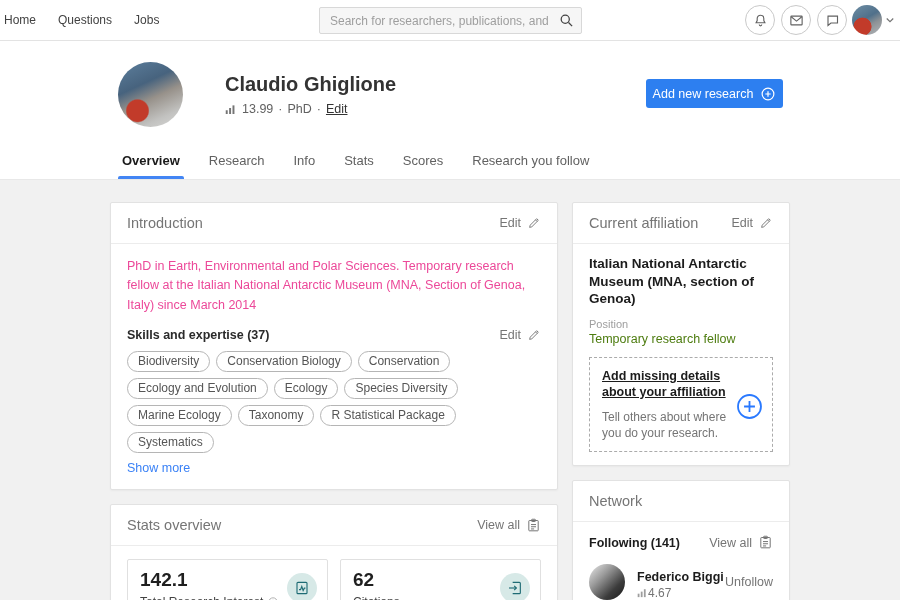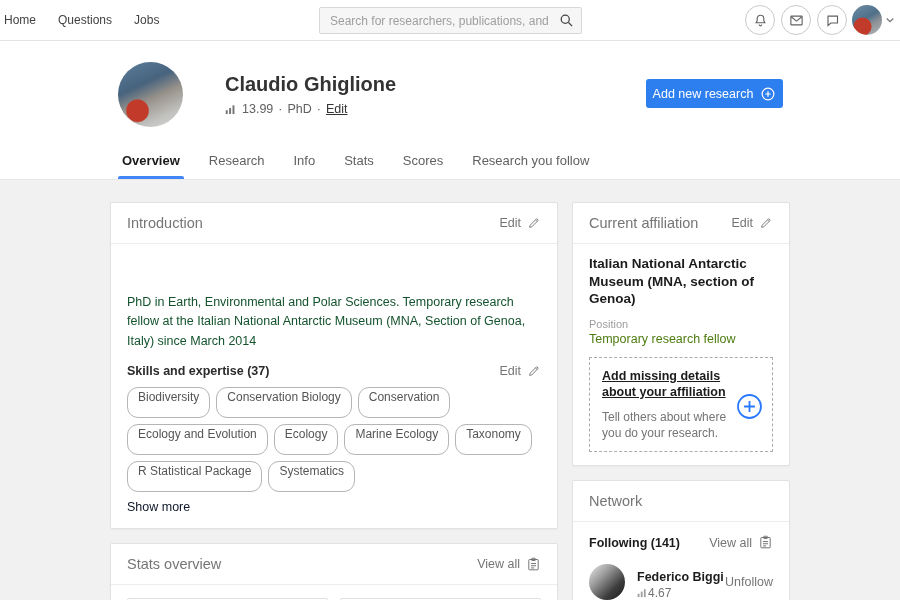--- a/index.html
+++ b/index.html
@@ -36,26 +36,26 @@
   .content { position:absolute; top:181px; left:0; right:0; bottom:0; }
   .col-left  { position:absolute; left:110px; top:21px; width:448px; }
   .col-right { position:absolute; left:572px; top:21px; width:218px; }
   .card { background:#fff; border:1px solid #e2e2e2; border-radius:2px; box-shadow:0 1px 2px rgba(0,0,0,0.04); }
   .card-header { height:41px; padding:0 16px; display:flex; align-items:center; justify-content:space-between; border-bottom:1px solid #ececec; }
   .card-title { font-size:14.5px; color:#757575; }
   .edit-btn, .viewall-btn { display:flex; align-items:center; gap:6px; font-size:12.5px; color:#757575; cursor:pointer; background:none; border:0; font-family:"Liberation Sans", sans-serif; }
 
   
   .intro-body { padding:13px 16px 13px; }
-  .intro-text { font-size:12.5px; color:#14532d; line-height:1.55;margin-top:36px; }
+  .intro-text { font-size:12.5px; color:#ec4899; line-height:1.55; }
   .skills-row { margin-top:13px; display:flex; align-items:center; justify-content:space-between; }
   .skills-title { font-size:12.5px; font-weight:bold; color:#2b2b2b; }
   .chips { margin-top:9px; display:flex; flex-wrap:wrap; gap:6px 6px; }
-  .chip { border:1px solid #b5b5b5; border-radius:11px; padding:2px 10px 13px; font-size:12px; color:#555; background:#fff; cursor:pointer; white-space:nowrap; }
-  .show-more { margin-top:8px; font-size:12.5px; color:#0f172a; cursor:pointer; display:inline-block; }
+  .chip { border:1px solid #b5b5b5; border-radius:11px; padding:2px 10px 3px; font-size:12px; color:#555; background:#fff; cursor:pointer; white-space:nowrap; }
+  .show-more { margin-top:8px; font-size:12.5px; color:#3b82f6; cursor:pointer; display:inline-block; }
 
   
   .stats-card { margin-top:14px; }
   .stats-grid { padding:13px 16px 15px; display:grid; grid-template-columns:1fr 1fr; gap:8px 12px; }
   .stat-tile { position:relative; border:1px solid #e0e0e0; border-radius:2px; height:67px; padding:9px 12px; cursor:pointer; background:#fff; }
   .stat-value { font-size:19px; font-weight:bold; color:#1f1f1f; }
   .stat-label { margin-top:4px; font-size:12px; color:#424242; display:flex; align-items:center; gap:4px; }
   .stat-bubble { position:absolute; right:10px; top:13px; width:30px; height:30px; border-radius:50%; background:#d7e9e7; display:flex; align-items:center; justify-content:center; color:#1e6b74; }
 
   
@@ -204,20 +204,21 @@
                   <use href="#i-pencil"></use>
                 </svg>
             </button>
           </div>
           <div class="chips">
             <span class="chip">Biodiversity</span>
             <span class="chip">Conservation Biology</span>
             <span class="chip">Conservation</span>
             <span class="chip">Ecology and Evolution</span>
             <span class="chip">Ecology</span>
+            <span class="chip">Species Diversity</span>
             <span class="chip">Marine Ecology</span>
             <span class="chip">Taxonomy</span>
             <span class="chip">R Statistical Package</span>
             <span class="chip">Systematics</span>
           </div>
           <span class="show-more">Show more</span>
         </div>
       </section>
 
       <section class="card stats-card">

